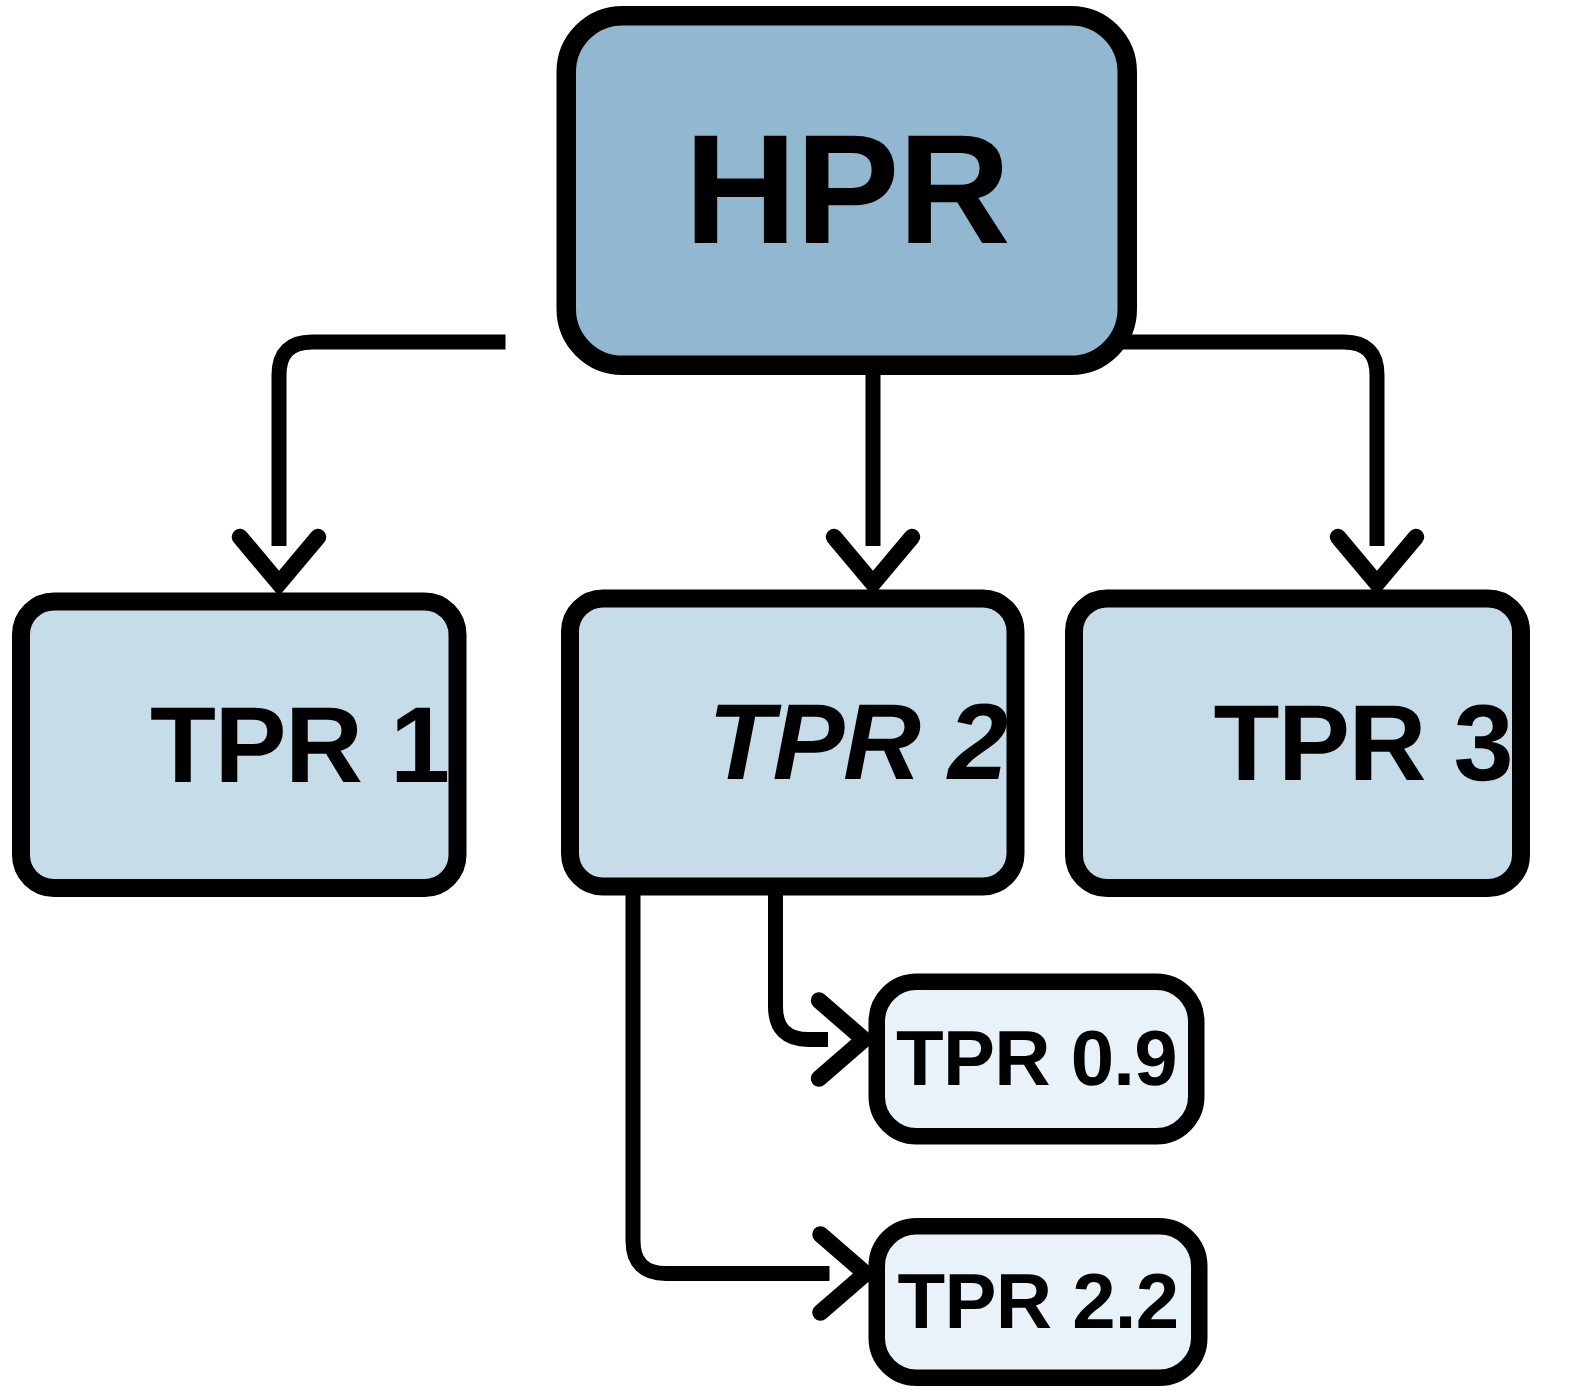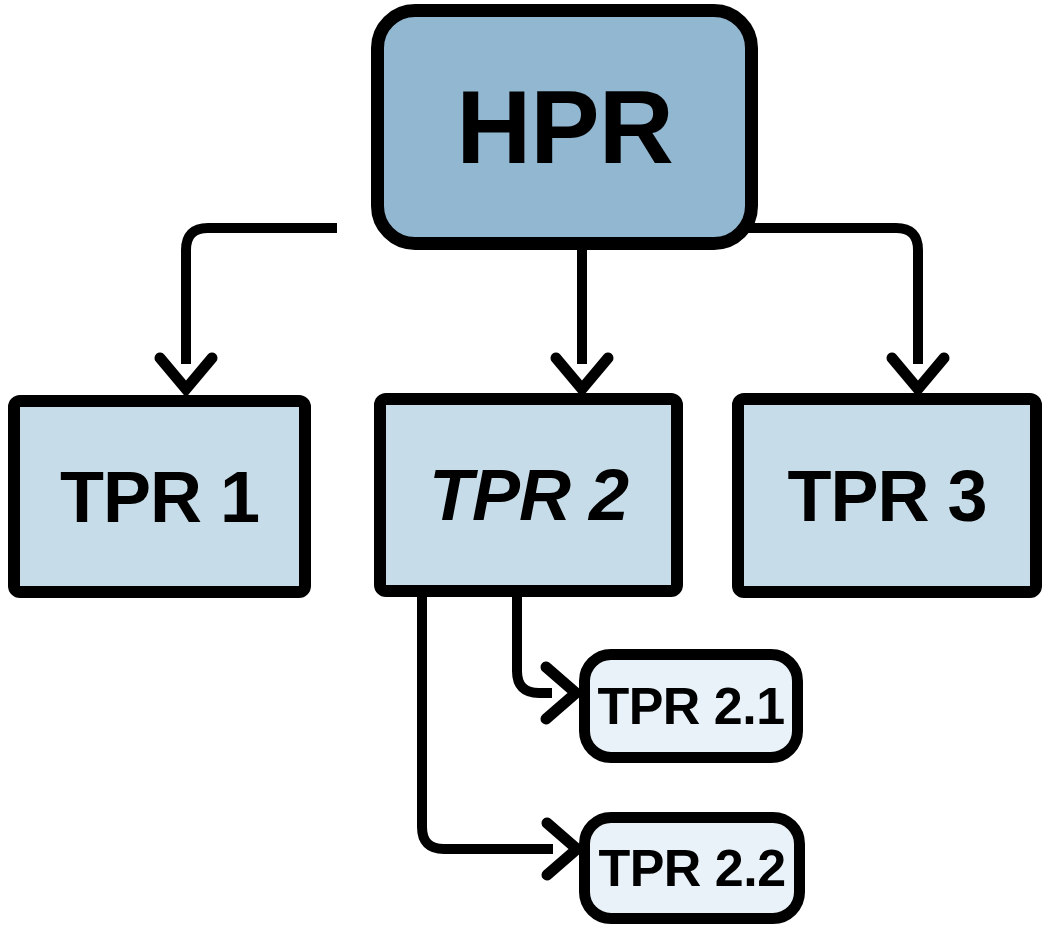--- a/index.html
+++ b/index.html
@@ -53,34 +53,35 @@
   }
   .node-l1 {
     background: var(--level1-fill);
     border-width: 13px;
     border-radius: 44px;
     font-size: 104px;
   }
   .node-l2 {
     background: var(--level2-fill);
     border-width: 12px;
-    border-radius: 12px;
+    border-radius: 28px;
     font-size: 72px;
+    justify-content: flex-end;
   }
   .node-l3 {
     background: var(--level3-fill);
     border-width: 11px;
     border-radius: 32px;
     font-size: 52px;
     letter-spacing: -0.5px;
   }
   #node-hpr  { left: 335px; top: 4px;   width: 387px; height: 246px; margin-left: 36px; }
   #node-tpr1 { left: 8px;   top: 395px; width: 303px; height: 203px; }
   #node-tpr2 { left: 374px; top: 393px; width: 309px; height: 204px; font-style: italic; }
-  #node-tpr3 { left: 732px; top: 393px; width: 310px; height: 205px; }
+  #node-tpr3 { left: 710px; top: 393px; width: 310px; height: 205px; }
   #node-tpr21 { left: 579px; top: 649px; width: 224px; height: 114px; }
   #node-tpr22 { left: 579px; top: 812px; width: 226px; height: 112px; align-items: center; }
 </style>
 </head>
 <body>
 
 <div class="canvas">
 
   <svg class="edges-svg" viewBox="0 0 1056 928" aria-hidden="true">
 
@@ -110,20 +111,20 @@
 
   <div class="node node-l2" id="node-tpr2">
     <span>TPR 2</span>
   </div>
 
   <div class="node node-l2" id="node-tpr3">
     <span>TPR 3</span>
   </div>
 
   <div class="node node-l3" id="node-tpr21">
-    <span>TPR 2.1</span>
+    <span>TPR 0.9</span>
   </div>
 
   <div class="node node-l3" id="node-tpr22">
     <span>TPR 2.2</span>
   </div>
 
 </div>
 
 </body></html>

